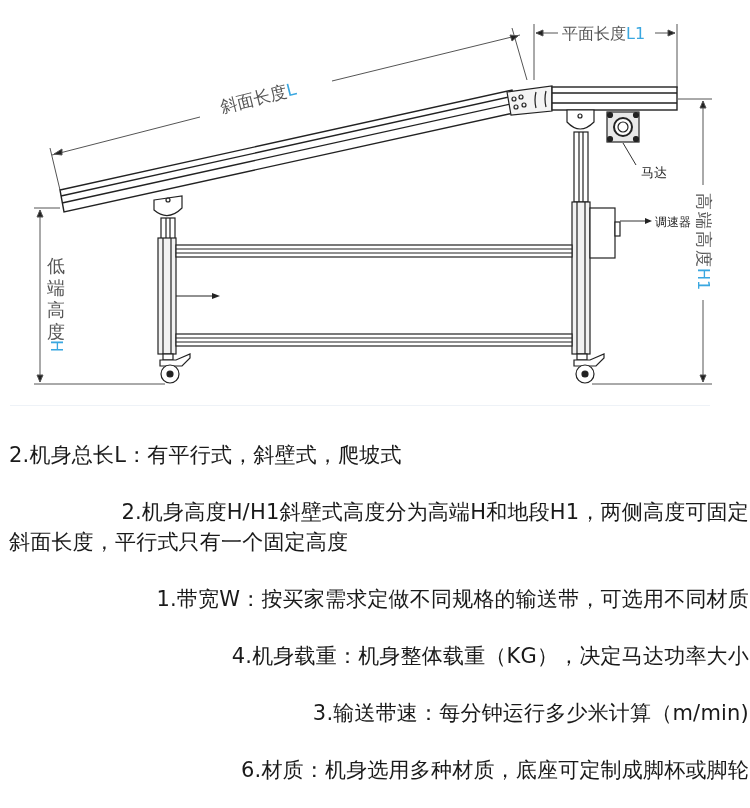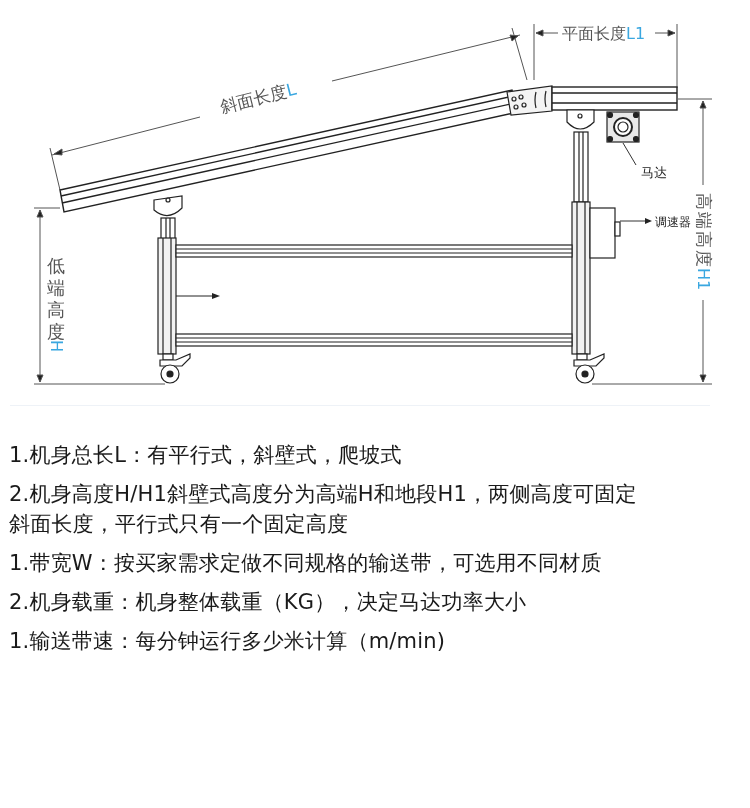--- a/index.html
+++ b/index.html
@@ -3,21 +3,21 @@
 <meta charset="utf-8">
 <style>
   html, body { margin: 0; padding: 0; background: #ffffff; }
   body { width: 750px; height: 808px; position: relative; overflow: hidden; font-family: "DejaVu Sans", "Liberation Sans", sans-serif; }
   .diagram { position: absolute; left: 0; top: 0; width: 750px; height: 405px; }
   .diagram svg { display: block; }
   .lbl { font-family: "DejaVu Sans", "Liberation Sans", sans-serif; fill: #555; }
   .accent { fill: #3aa7e0; }
   .specs { position: absolute; left: 9px; top: 430px; width: 740px; margin: 0; padding: 0; list-style: none; }
   .specs li { font-size: 21px; color: #1a1a1a; line-height: 30px; letter-spacing: 0.2px; }
-  .specs li.g { margin-top: 9px; }
+  .specs li.g { margin-top: 27px; text-align: right; }
   .specs li:first-child { margin-top: 10px; }
   .divider { position: absolute; left: 10px; top: 405px; width: 700px; height: 1px; background: #eef2f7; }
 </style>
 </head>
 <body>
 
 <div class="diagram">
 <svg width="750" height="405" viewBox="0 0 750 405" xmlns="http://www.w3.org/2000/svg">
 
   <g stroke="#555" stroke-width="1" fill="none">
@@ -159,19 +159,20 @@
     <text class="lbl" transform="translate(698,231) rotate(90)">高</text>
     <text class="lbl" transform="translate(698,250) rotate(90)">度</text>
     <text class="accent" transform="translate(698,268) rotate(90)" font-size="16">H1</text>
   </g>
 </svg>
 </div>
 
 <div class="divider"></div>
 
 <ul class="specs">
-  <li>1.机身总长L：有平行式，斜壁式，爬坡式</li>
+  <li>2.机身总长L：有平行式，斜壁式，爬坡式</li>
   <li class="g">2.机身高度H/H1斜壁式高度分为高端H和地段H1，两侧高度可固定</li>
   <li>斜面长度，平行式只有一个固定高度</li>
   <li class="g">1.带宽W：按买家需求定做不同规格的输送带，可选用不同材质</li>
-  <li class="g">2.机身载重：机身整体载重（KG），决定马达功率大小</li>
-  <li class="g">1.输送带速：每分钟运行多少米计算（m/min)</li>
+  <li class="g">4.机身载重：机身整体载重（KG），决定马达功率大小</li>
+  <li class="g">3.输送带速：每分钟运行多少米计算（m/min)</li>
+  <li class="g">6.材质：机身选用多种材质，底座可定制成脚杯或脚轮</li>
 </ul>
 
 </body></html>

